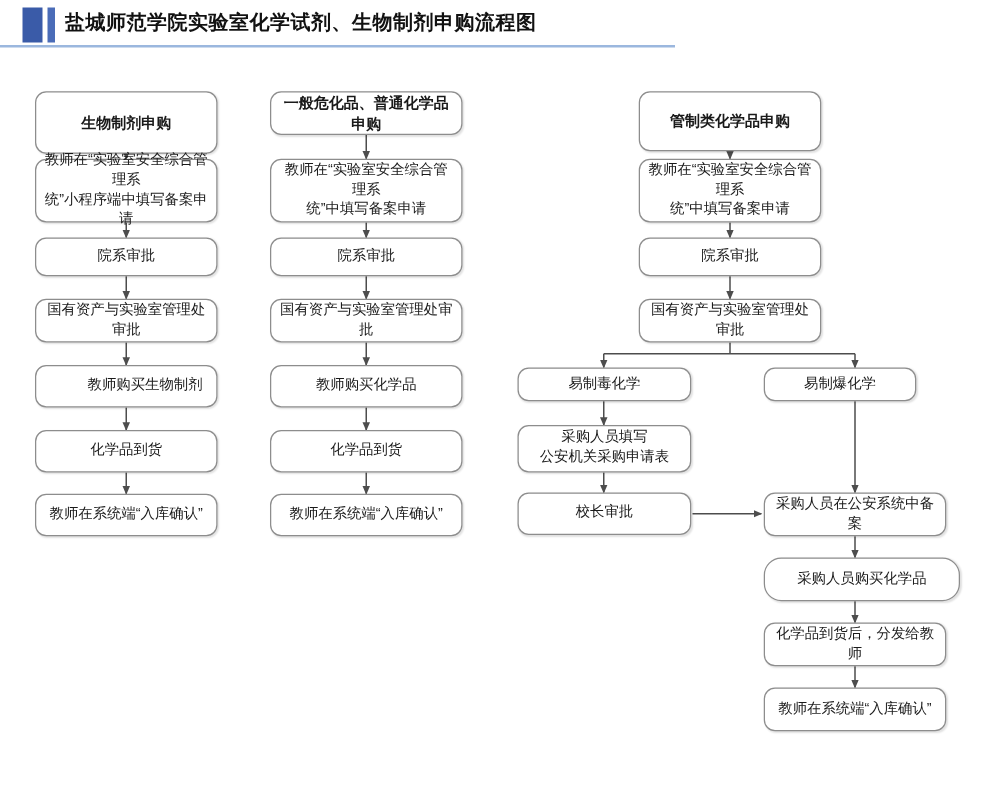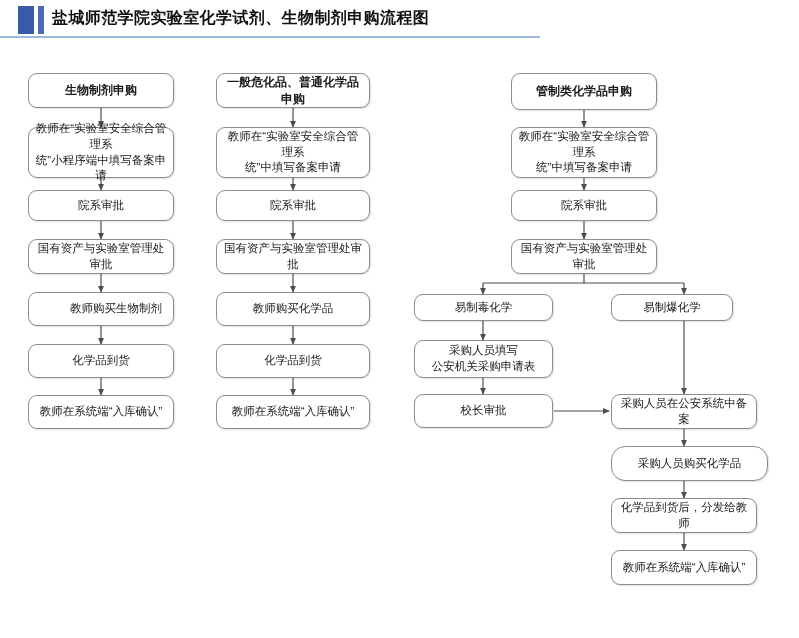--- a/index.html
+++ b/index.html
@@ -156,21 +156,21 @@
       <line x1="684" y1="481" x2="684" y2="498"></line>
       <line x1="684" y1="533" x2="684" y2="550"></line>
     </g>
 
     <g stroke="#4d4d4d" stroke-width="1.2" fill="none">
       <line x1="584" y1="274" x2="584" y2="283"></line>
       <line x1="483" y1="283" x2="684" y2="283"></line>
     </g>
   </svg>
 
-  <div class="node head" style="left:28px; top:73px; width:146px; height:35px;">
+  <div class="node head" style="left:28px; top:73px; width:146px; height:50px;">
     <span class="txt">生物制剂申购</span>
   </div>
 
   <div class="node" style="left:28px; top:127px; width:146px; height:51px;">
     <span class="txt">
       <span>教师在“实验室安全综合管理系</span>
       <span class="l2">统”小程序端中填写备案申请</span>
     </span>
   </div>
 
@@ -218,21 +218,21 @@
   </div>
 
   <div class="node" style="left:216px; top:344px; width:154px; height:34px;">
     <span class="txt">化学品到货</span>
   </div>
 
   <div class="node" style="left:216px; top:395px; width:154px; height:34px;">
     <span class="txt">教师在系统端“入库确认”</span>
   </div>
 
-  <div class="node head" style="left:511px; top:73px; width:146px; height:37px;">
+  <div class="node head" style="left:511px; top:73px; width:146px; height:48px;">
     <span class="txt">管制类化学品申购</span>
   </div>
 
   <div class="node" style="left:511px; top:127px; width:146px; height:51px;">
     <span class="txt">
       <span>教师在“实验室安全综合管理系</span>
       <span class="l2">统”中填写备案申请</span>
     </span>
   </div>
 

